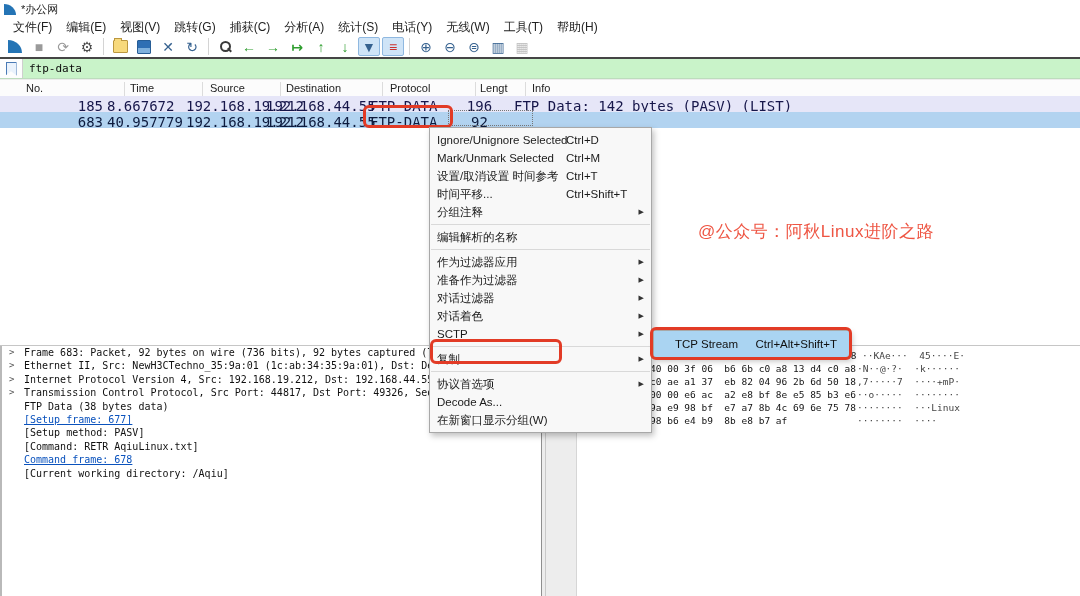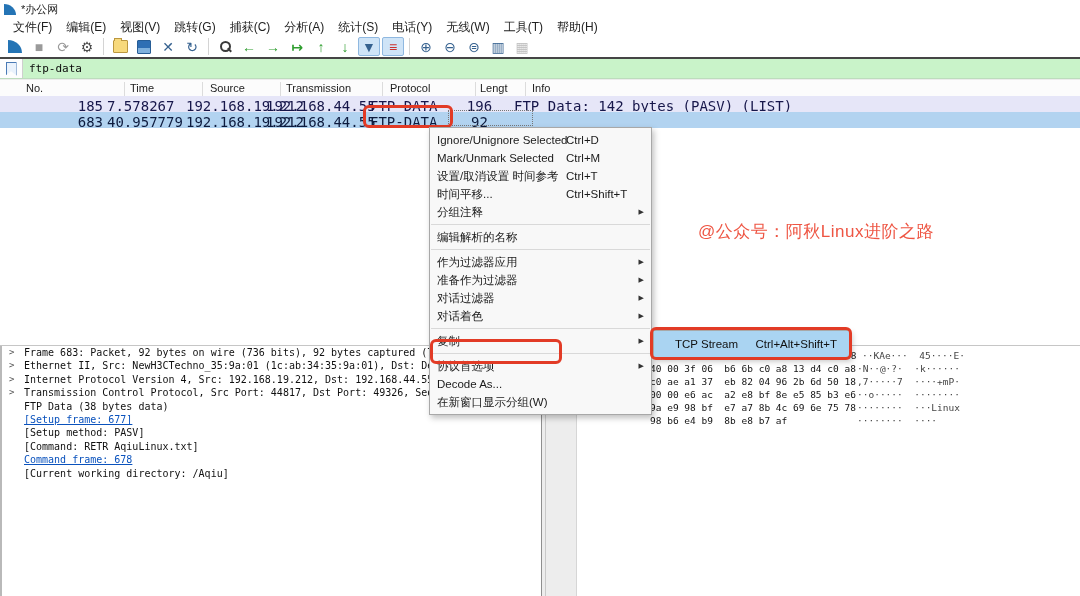--- a/index.html
+++ b/index.html
@@ -152,36 +152,36 @@
     <span class="bm-chip">
         <span class="ic-bookmark"></span>
       </span>
     <span class="filter-text mono">ftp-data</span>
   </div>
 
   <div class="plist-header">
     <span style="left:6px">No.</span>
     <span style="left:110px">Time</span>
     <span style="left:190px">Source</span>
-    <span style="left:266px">Transmission</span>
+    <span style="left:266px">Destination</span>
     <span style="left:370px">Protocol</span>
     <span style="left:460px">Lengt</span>
     <span style="left:512px">Info</span>
     <span class="hdiv" style="left:104px"></span>
       <span class="hdiv" style="left:182px"></span>
     <span class="hdiv" style="left:260px"></span>
       <span class="hdiv" style="left:362px"></span>
     <span class="hdiv" style="left:455px"></span>
       <span class="hdiv" style="left:505px"></span>
   </div>
 
   <div class="gutter"></div>
   <div class="prow row-a mono">
     <span class="c-no">185</span>
-    <span class="c-time">7.578267</span>
+    <span class="c-time">8.667672</span>
     <span class="c-src">192.168.19.212</span>
     <span class="c-dst">192.168.44.55</span>
     <span class="c-proto">FTP-DATA</span>
     <span class="c-len">196</span>
     <span class="c-info">FTP Data: 142 bytes (PASV) (LIST)</span>
   </div>
   <div class="prow row-b mono">
     <span class="c-no">683</span>
     <span class="c-time">40.957779</span>
     <span class="c-src">192.168.19.212</span>
@@ -226,20 +226,21 @@
     <div class="mi"><span>设置/取消设置 时间参考</span><span class="mi-s">Ctrl+T</span></div>
     <div class="mi"><span>时间平移...</span><span class="mi-s">Ctrl+Shift+T</span></div>
     <div class="mi sub"><span>分组注释</span></div>
     <div class="msep"></div>
     <div class="mi"><span>编辑解析的名称</span></div>
     <div class="msep"></div>
     <div class="mi sub"><span>作为过滤器应用</span></div>
     <div class="mi sub"><span>准备作为过滤器</span></div>
     <div class="mi sub"><span>对话过滤器</span></div>
     <div class="mi sub"><span>对话着色</span></div>
+    <div class="mi sub"><span>SCTP</span></div>
     <div class="msep"></div>
     <div class="mi sub"><span>复制</span></div>
     <div class="msep"></div>
     <div class="mi sub"><span>协议首选项</span></div>
     <div class="mi"><span>Decode As...</span></div>
     <div class="mi"><span>在新窗口显示分组(W)</span></div>
   </div>
 
   <div class="smenu">
     <div class="smi">

